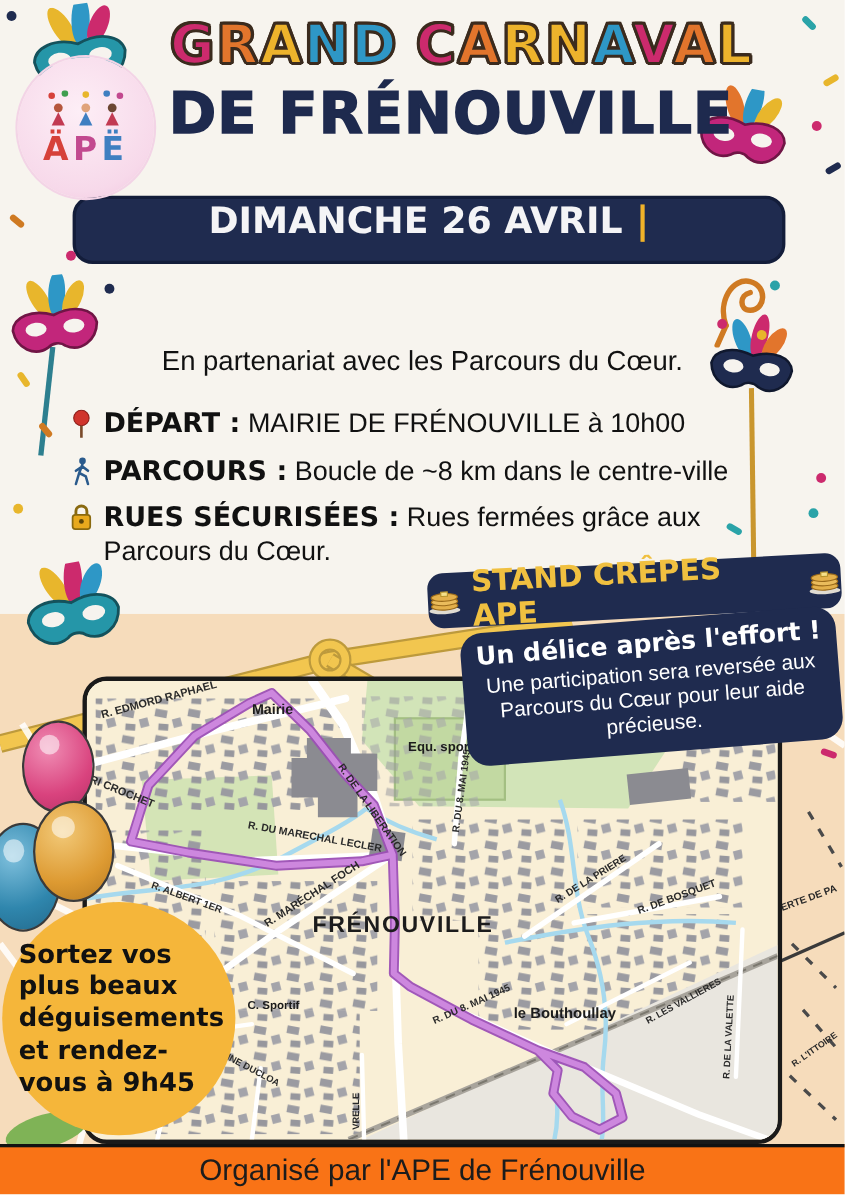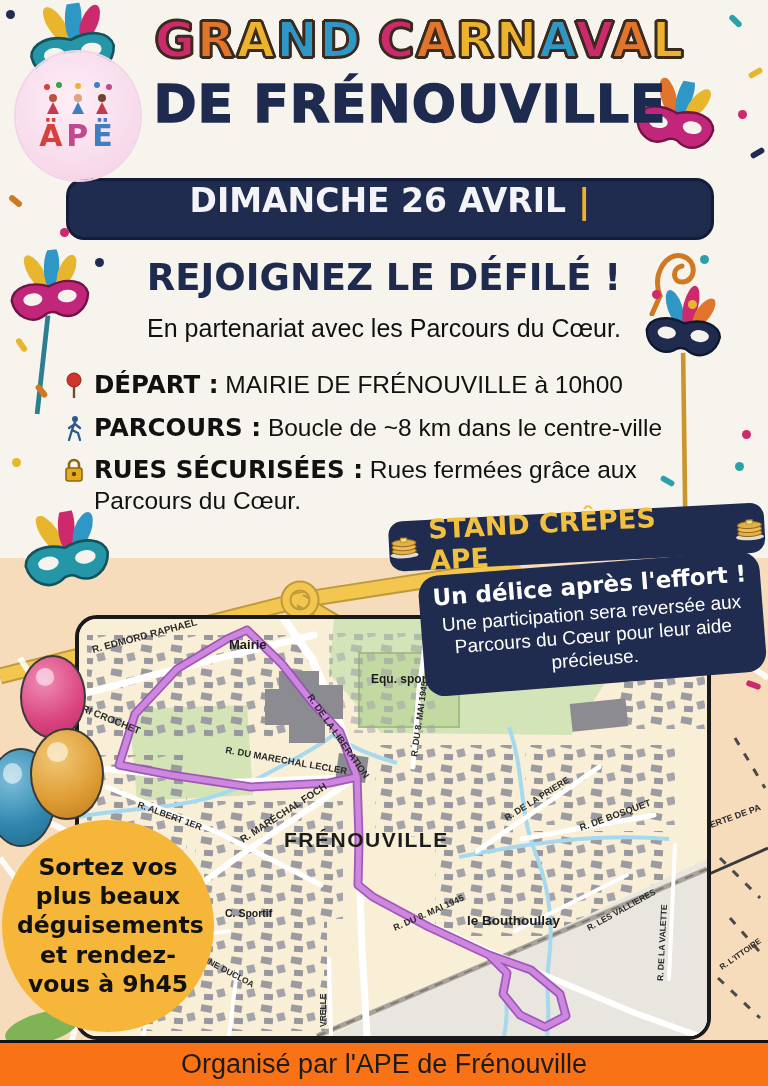--- a/index.html
+++ b/index.html
@@ -50,21 +50,21 @@
   .crepes .bub-head{font-size:23px;font-weight:bold;margin-bottom:3px;}
   .crepes .bub-body{font-size:19px;line-height:1.22;font-family:"Liberation Sans",sans-serif;}
 
   
   .map-panel{position:absolute;left:75px;top:615px;width:636px;height:425px;box-sizing:border-box;
              border:4px solid #1a1a1a;border-radius:22px;overflow:hidden;background:#f9efd6;z-index:3;}
   .map-panel svg{display:block;}
 
   
   .reminder{position:absolute;left:2px;top:820px;width:212px;height:212px;border-radius:50%;background:#f5b63a;
-            display:flex;align-items:center;justify-content:center;text-align:center;z-index:9;}
+            display:flex;align-items:center;justify-content:center;text-align:left;z-index:9;}
   .reminder .rt{width:182px;font-size:23.5px;font-weight:bold;color:#111;line-height:1.24;}
 
   
   .deco{position:absolute;z-index:5;}
   .balloon{position:absolute;border:2px solid #3a3a3a;border-radius:50%;z-index:4;}
   .balloon:after{content:"";position:absolute;left:22%;top:14%;width:30%;height:22%;border-radius:50%;
                  background:rgba(255,255,255,.55);}
   .confetti-dot{position:absolute;border-radius:50%;width:9px;height:9px;z-index:6;}
   .confetti-dash{position:absolute;width:15px;height:6px;border-radius:3px;z-index:6;}
 
@@ -285,21 +285,20 @@
   </div>
 
   <div class="title1"><span style="color: rgb(204, 42, 109);">G</span><span style="color: rgb(226, 117, 44);">R</span><span style="color: rgb(237, 179, 44);">A</span><span style="color: rgb(46, 151, 198);">N</span><span style="color: rgb(46, 151, 198);">D</span><span class="sp">&nbsp;</span><span style="color: rgb(204, 42, 109);">C</span><span style="color: rgb(226, 117, 44);">A</span><span style="color: rgb(237, 179, 44);">R</span><span style="color: rgb(237, 179, 44);">N</span><span style="color: rgb(46, 151, 198);">A</span><span style="color: rgb(204, 42, 109);">V</span><span style="color: rgb(226, 117, 44);">A</span><span style="color: rgb(237, 179, 44);">L</span></div>
   <div class="title2">DE FRÉNOUVILLE</div>
 
   <div class="banner">
     <span class="bt">DIMANCHE 26 AVRIL</span>
     <span class="sep">|</span>
   </div>
 
-  <div class="headline">REJOIGNEZ LE DÉFILÉ !</div>
   <div class="subline">En partenariat avec les Parcours du Cœur.</div>
 
   <div class="details">
     <div class="drow">
       <span class="dicon">
         <svg width="20" height="28" viewBox="0 0 20 28">
             <circle cx="10" cy="8" r="7" fill="#d0342c" stroke="#8c1f1a"></circle>
             <line x1="10" y1="15" x2="10" y2="26" stroke="#7a4a2a" stroke-width="2.4"></line>
           </svg>
       </span>

